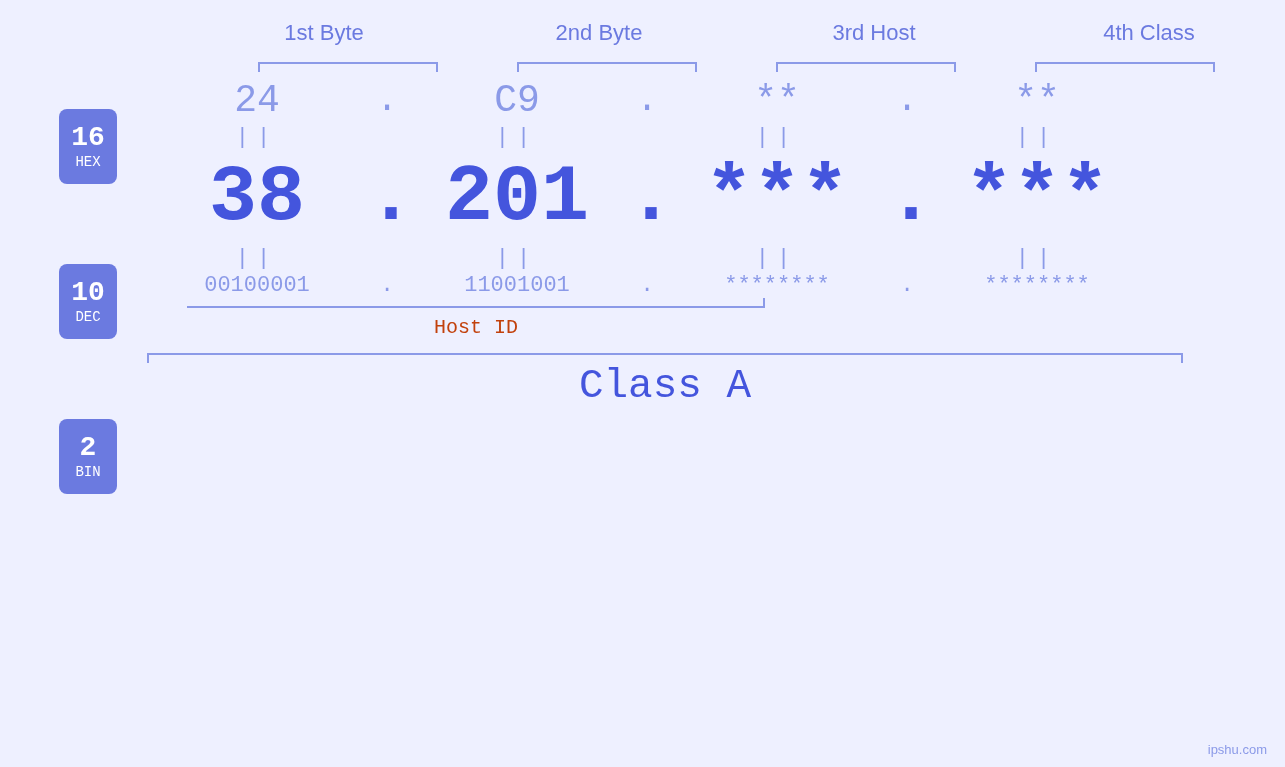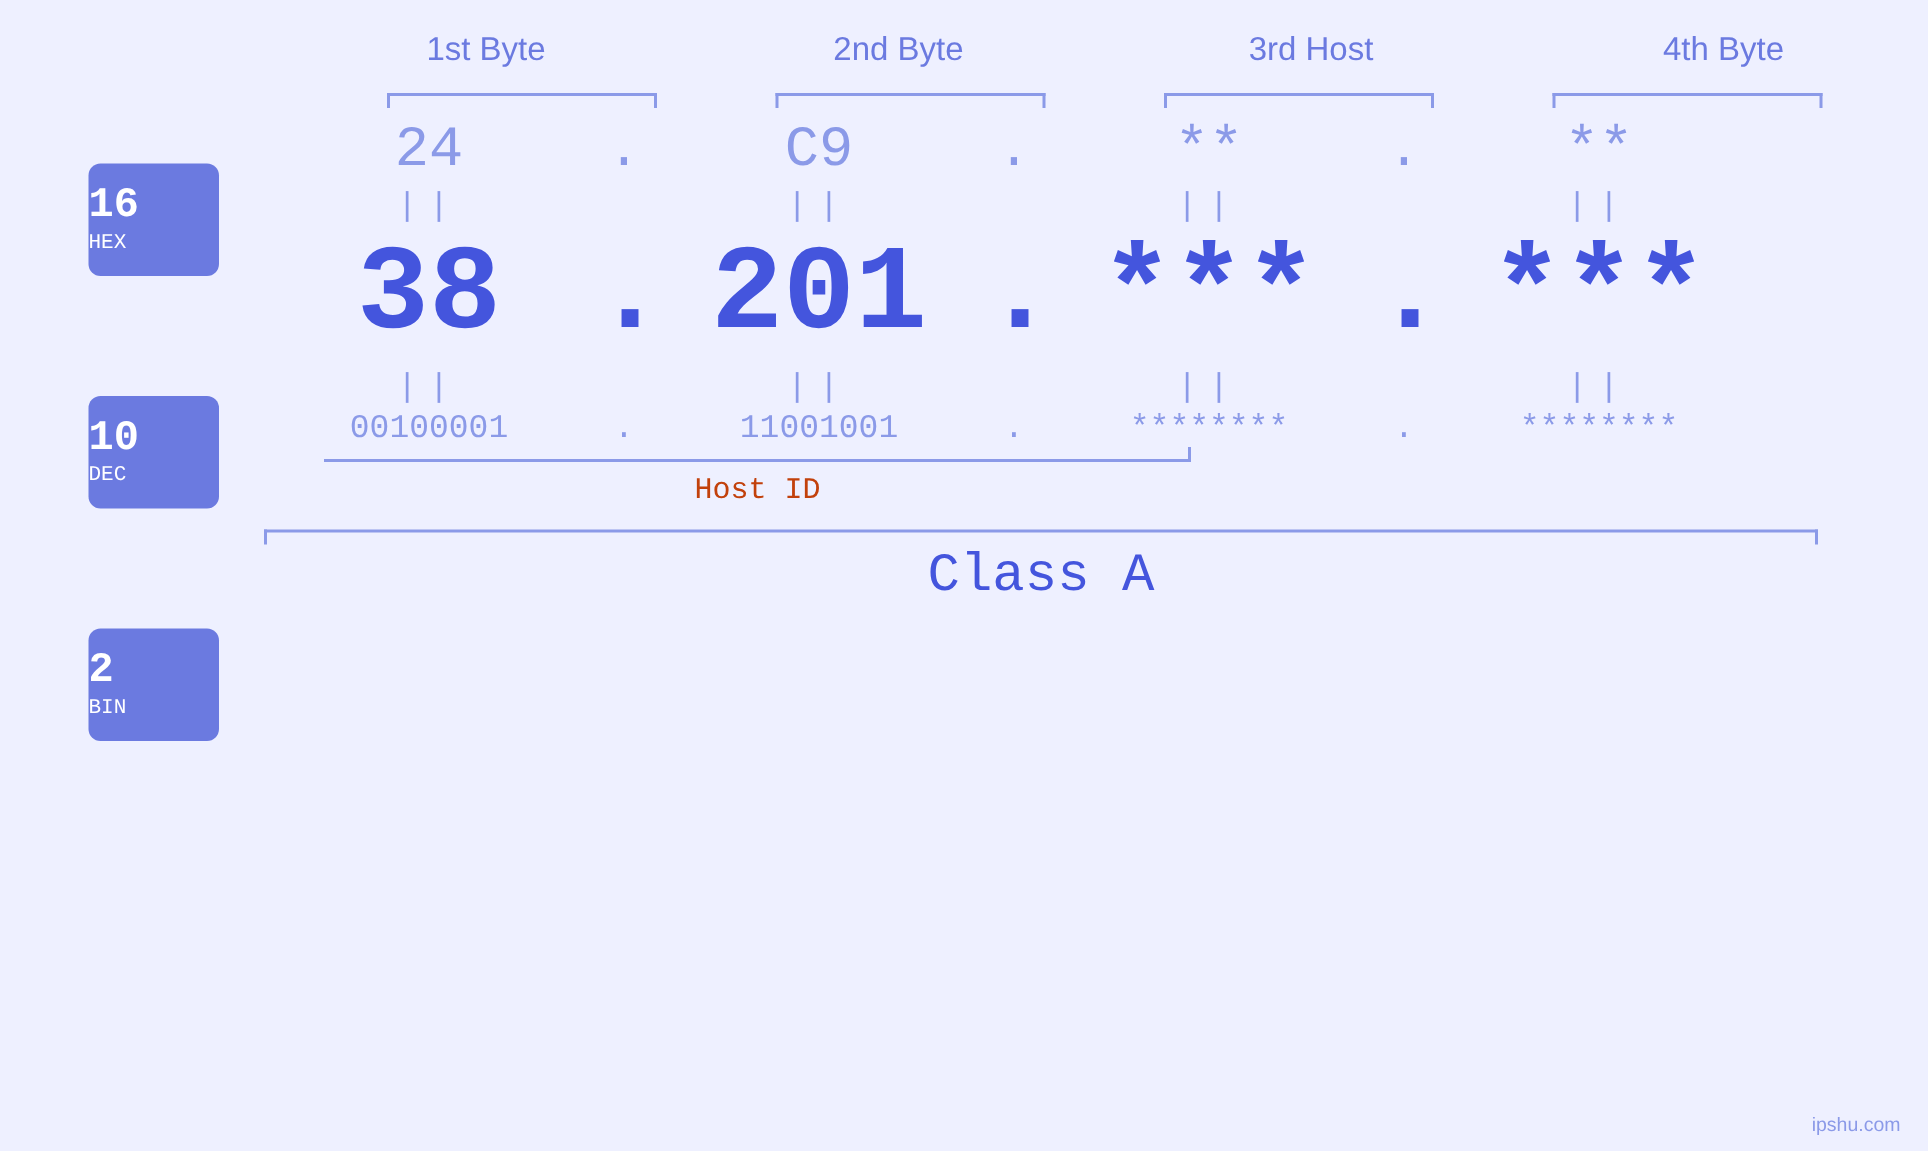--- a/index.html
+++ b/index.html
@@ -78,26 +78,27 @@
     .badges-col {
       display: flex;
       flex-direction: column;
       gap: 50px;
       margin-left: 45px;
       margin-top: 30px;
       align-items: center;
     }
 
     .badge {
-      width: 87px;
+      width: 58px;
       height: 75px;
       background-color: #6b7ae0;
       border-radius: 8px;
       display: flex;
       flex-direction: column;
+      align-items: center;
       justify-content: center;
       color: white;
     }
     .badge-num {
       font-size: 28px;
       font-weight: bold;
       line-height: 1;
     }
     .badge-label {
       font-size: 14px;
@@ -204,21 +205,21 @@
   </style>
 </head>
 <body>
 
 <div class="main-container">
 
   <div class="col-headers" style="margin-left:160px;">
     <div class="col-header">1st Byte</div>
     <div class="col-header">2nd Byte</div>
     <div class="col-header">3rd Host</div>
-    <div class="col-header">4th Byte</div>
+    <div class="col-header">4th Class</div>
   </div>
 
   <div style="display:flex; width:1036px; margin-left:160px; justify-content:space-around;">
     <div class="bracket-line"></div>
     <div class="bracket-line"></div>
     <div class="bracket-line"></div>
     <div class="bracket-line"></div>
   </div>
 
   <div class="content-area">
@@ -325,21 +326,21 @@
           </div>
           <div style="text-align:center; margin-top:8px; color:#c2410c; font-family:'Courier New',monospace; font-size:20px;">Host ID</div>
         </div>
       </div>
 
       <div style="margin-top:14px; width:1036px;">
         <div style="height:2px; background:#8b9ae8; width:100%; position:relative;">
           <div style="position:absolute; left:0; top:0; width:2px; height:10px; background:#8b9ae8;"></div>
           <div style="position:absolute; right:0; top:0; width:2px; height:10px; background:#8b9ae8;"></div>
         </div>
-        <div style="text-align:center; margin-top:8px; color:#4455dd; font-family:'Courier New',monospace; font-size:36px; font-weight:400;">Class A</div>
+        <div style="text-align:center; margin-top:8px; color:#4455dd; font-family:'Courier New',monospace; font-size:41px; font-weight:400;">Class A</div>
       </div>
 
     </div>
   </div>
 
   <div class="watermark">ipshu.com</div>
 
 </div>
 
 </body></html>

